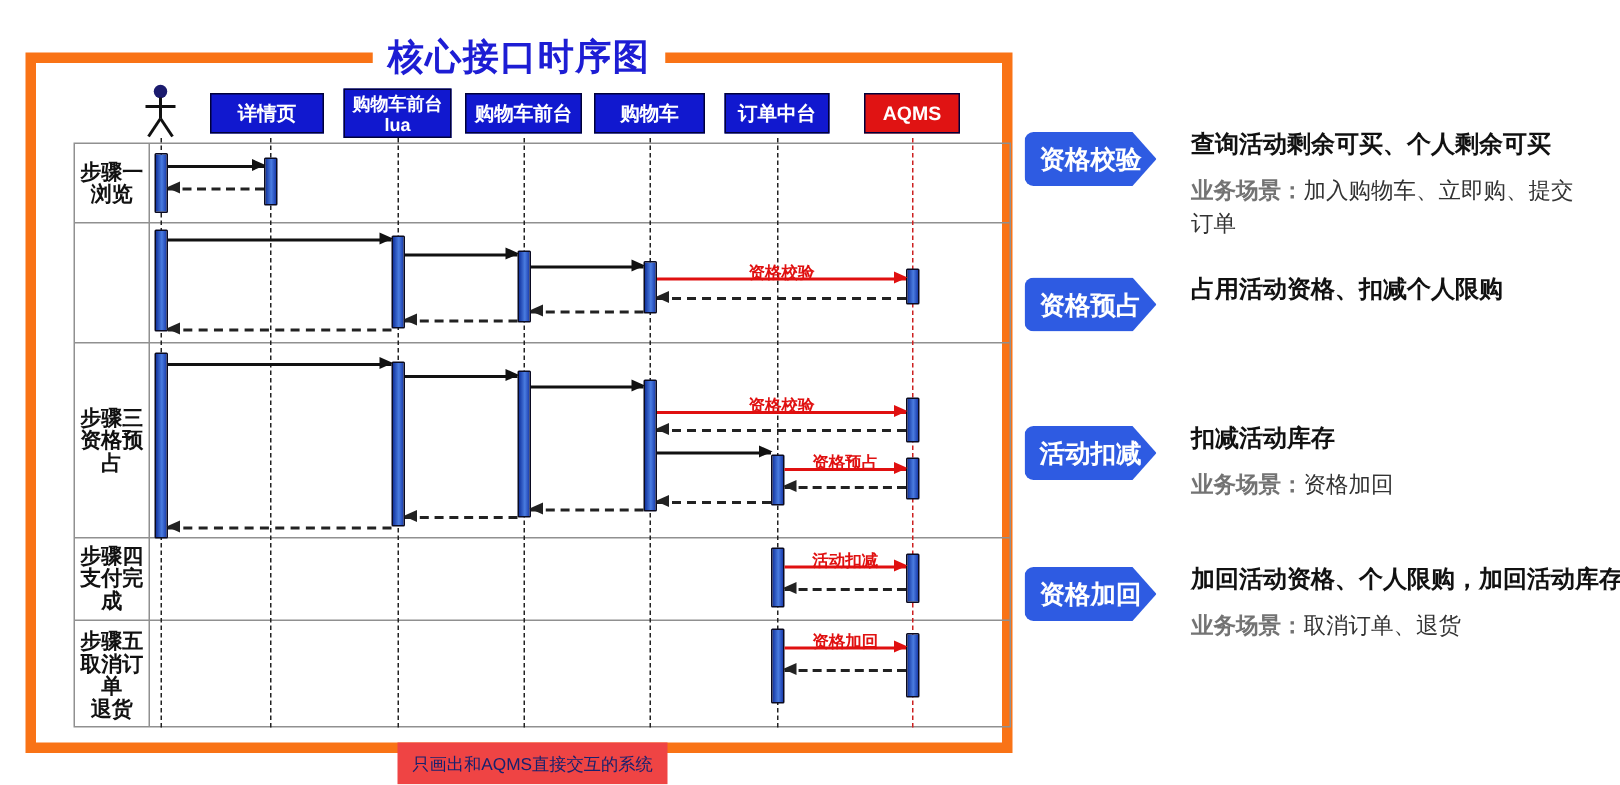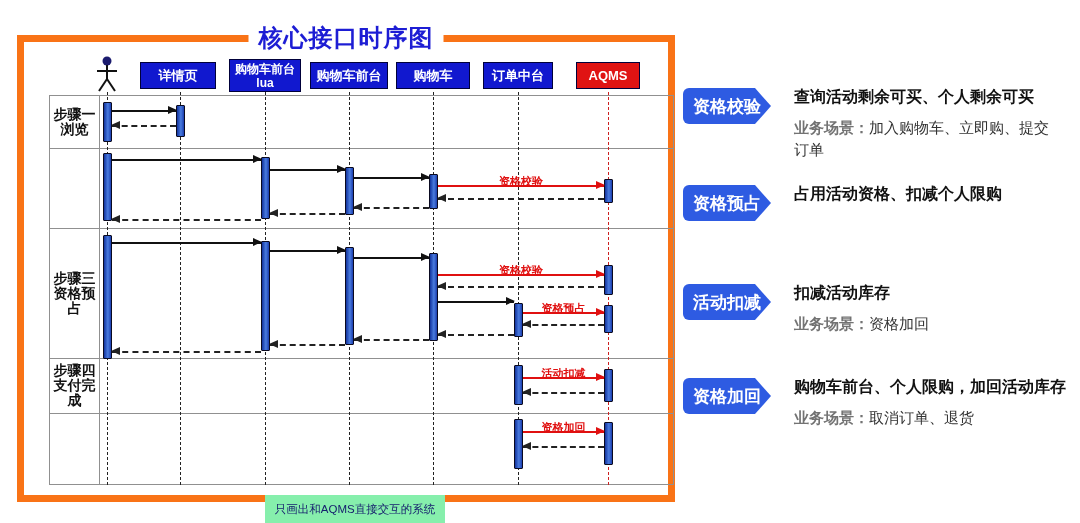--- a/index.html
+++ b/index.html
@@ -41,21 +41,21 @@
   .ar-dash{border-top:2px dashed #222;color:#222;}
   .ar-red{border-top:2px solid #e01010;color:#e01010;}
   .ar-solid::after,.ar-red::after{content:"";position:absolute;right:-1px;top:-6px;width:0;height:0;
        border-left:9px solid currentColor;border-top:4px solid transparent;border-bottom:4px solid transparent;}
   .ar-dash::before{content:"";position:absolute;left:-1px;top:-6px;width:0;height:0;
        border-right:9px solid currentColor;border-top:4px solid transparent;border-bottom:4px solid transparent;}
   .ar .lbl{position:absolute;left:50%;top:-13px;transform:translateX(-50%);
        font-size:11px;font-weight:bold;color:#e01010;white-space:nowrap;}
 
   
-  .note{position:absolute;left:241px;top:453px;width:180px;height:28px;background:#86efac;
+  .note{position:absolute;left:241px;top:453px;width:180px;height:28px;background:#ef4444;
         color:#17216e;font-size:11.5px;display:flex;align-items:center;justify-content:center;
         z-index:7;white-space:nowrap;}
 
   
   .panel{position:absolute;left:683px;display:flex;align-items:flex-start;width:390px;}
   .badge{flex:0 0 88px;height:36px;background:#2e5be2;border-radius:6px;
          clip-path:polygon(0 0,72px 0,88px 18px,72px 36px,0 36px);
          color:#fff;font-size:17px;font-weight:bold;display:flex;align-items:center;
          padding-left:10px;box-sizing:border-box;margin-top:2px;}
   .ptext{margin-left:23px;width:262px;}
@@ -105,20 +105,23 @@
       <div class="hsep" style="top:52px;"></div>
       <div class="hsep" style="top:132px;"></div>
       <div class="hsep" style="top:262px;"></div>
       <div class="hsep" style="top:317px;"></div>
       <div class="step-cell" style="top:0;height:52px;">步骤一
 浏览</div>
       <div class="step-cell" style="top:132px;height:130px;">步骤三
 资格预占</div>
       <div class="step-cell" style="top:262px;height:55px;">步骤四
 支付完成</div>
+      <div class="step-cell" style="top:317px;height:73px;">步骤五
+取消订单
+退货</div>
     </div>
 
     <div class="bar" style="left:79px;top:60px;height:40px;"></div>
     <div class="bar" style="left:152px;top:63px;height:32px;"></div>
     <div class="bar" style="left:79px;top:111px;height:68px;"></div>
     <div class="bar" style="left:237px;top:115px;height:62px;"></div>
     <div class="bar" style="left:321px;top:125px;height:48px;"></div>
     <div class="bar" style="left:405px;top:132px;height:35px;"></div>
     <div class="bar" style="left:580px;top:137px;height:24px;"></div>
     <div class="bar" style="left:79px;top:193px;height:124px;"></div>
@@ -196,18 +199,18 @@
     <div class="badge">活动扣减</div>
     <div class="ptext">
       <div class="headline">扣减活动库存</div>
       <div class="scenario"><span class="sl">业务场景：</span><span>资格加回</span></div>
     </div>
   </div>
 
   <div class="panel" style="top:376px;">
     <div class="badge">资格加回</div>
     <div class="ptext">
-      <div class="headline">购物车前台、个人限购，加回活动库存</div>
+      <div class="headline">加回活动资格、个人限购，加回活动库存</div>
       <div class="scenario"><span class="sl">业务场景：</span><span>取消订单、退货</span></div>
     </div>
   </div>
 
 </div>
 
 </body></html>

